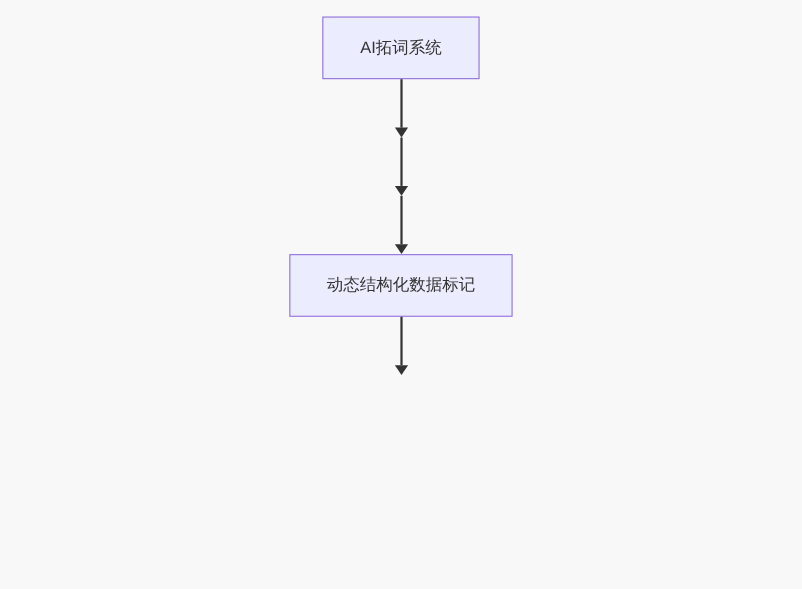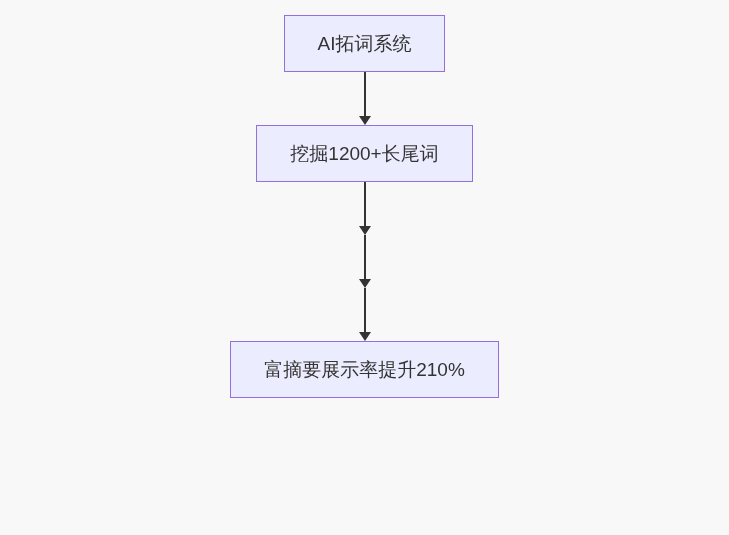--- a/index.html
+++ b/index.html
@@ -26,21 +26,21 @@
     height: 535px;
     padding-top: 15px;
     display: flex;
     flex-direction: column;
     align-items: center;
   }
   .node {
     background: var(--node-fill);
     border: 1px solid var(--node-border);
     color: var(--node-text);
-    font-size: 19px;
+    font-size: 15px;
     line-height: 21px;
     padding: 17px 33px;
     text-align: center;
     white-space: nowrap;
     flex-shrink: 0;
   }
   .arrow {
     height: 53px;
     display: flex;
     flex-direction: column;
@@ -67,38 +67,35 @@
 
   <div class="node">
     <span>AI拓词系统</span>
   </div>
 
   <div class="arrow">
     <div class="arrow-line"></div>
     <div class="arrow-head"></div>
   </div>
 
-  <div class="node">
-    <span>挖掘1200+长尾词</span>
-  </div>
-
-  <div class="arrow">
-    <div class="arrow-line"></div>
-    <div class="arrow-head"></div>
-  </div>
-
 
   <div class="arrow">
     <div class="arrow-line"></div>
     <div class="arrow-head"></div>
   </div>
 
 
   <div class="arrow">
     <div class="arrow-line"></div>
     <div class="arrow-head"></div>
   </div>
 
   <div class="node">
-    <span>富摘要展示率提升210%</span>
+    <span>动态结构化数据标记</span>
   </div>
+
+  <div class="arrow">
+    <div class="arrow-line"></div>
+    <div class="arrow-head"></div>
+  </div>
+
 
 </div>
 
 </body></html>

